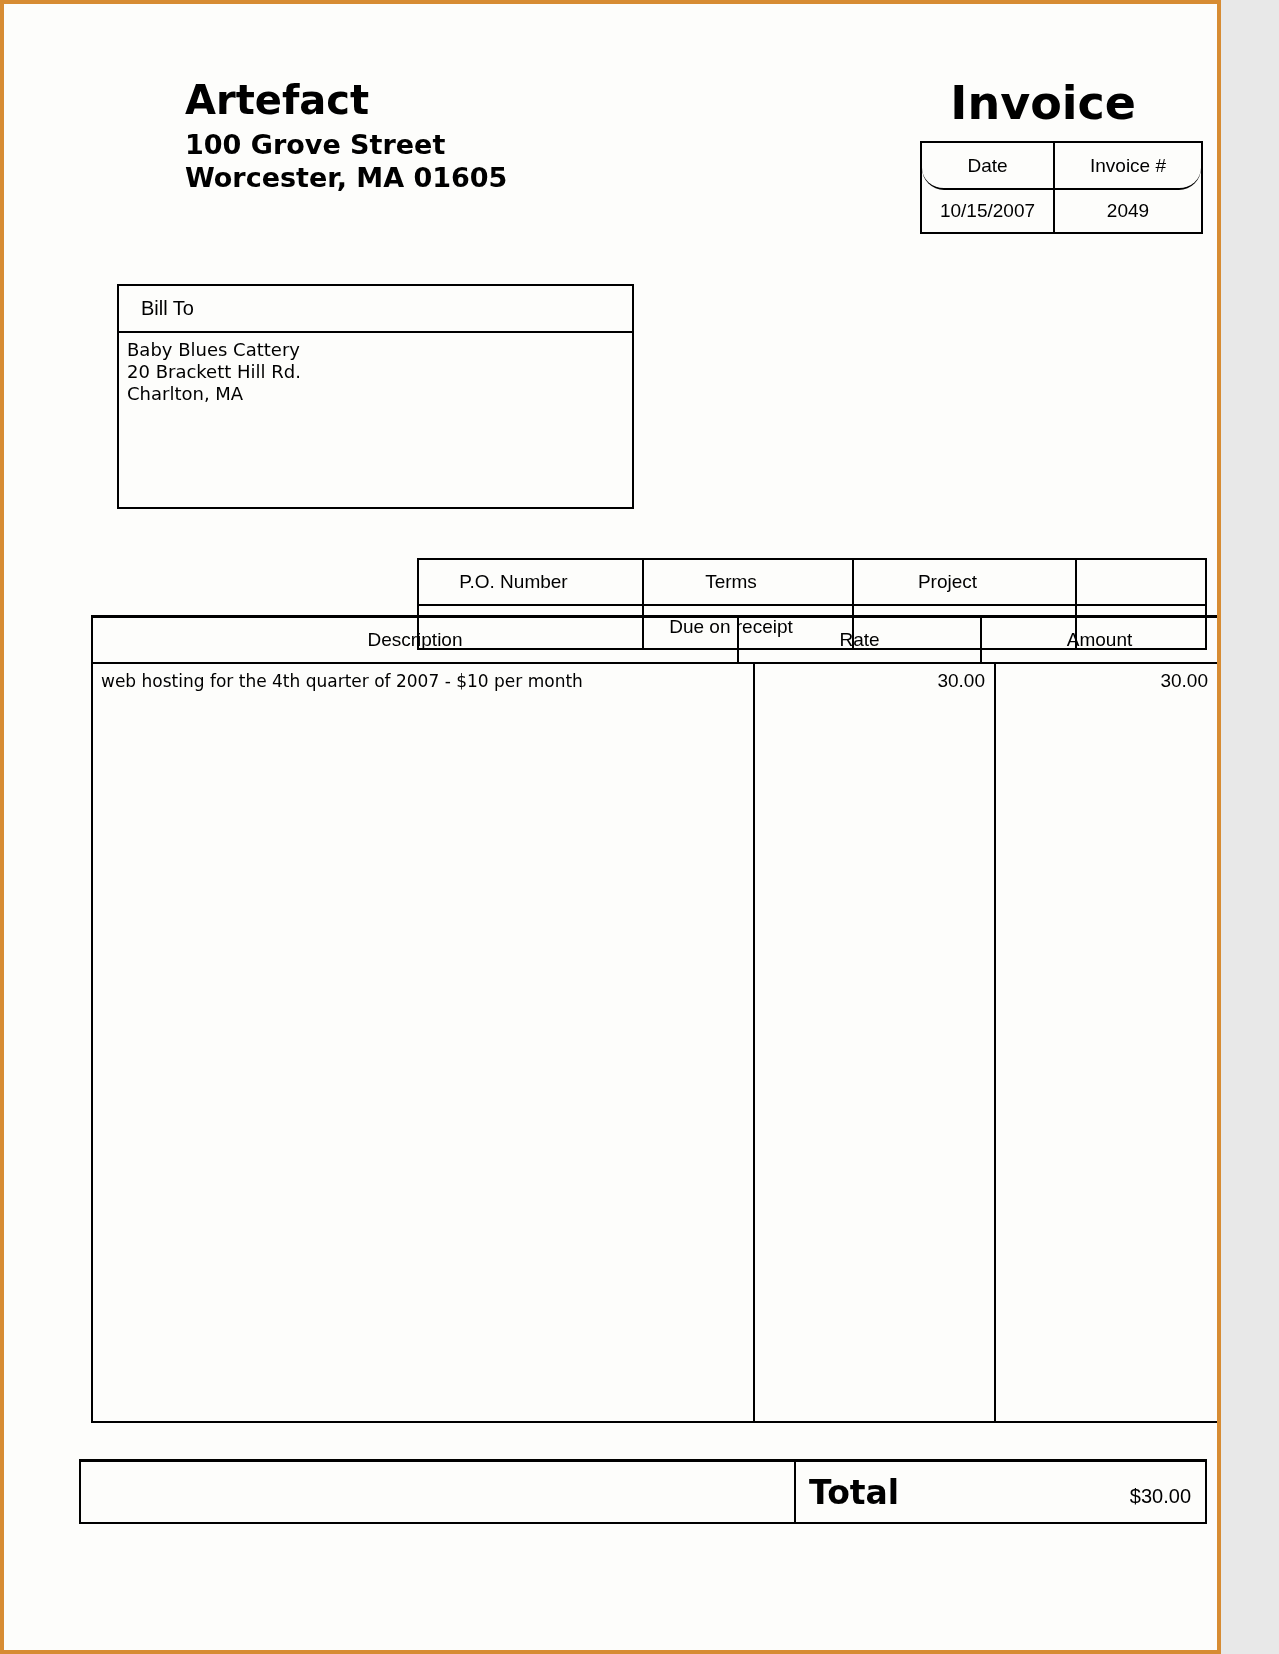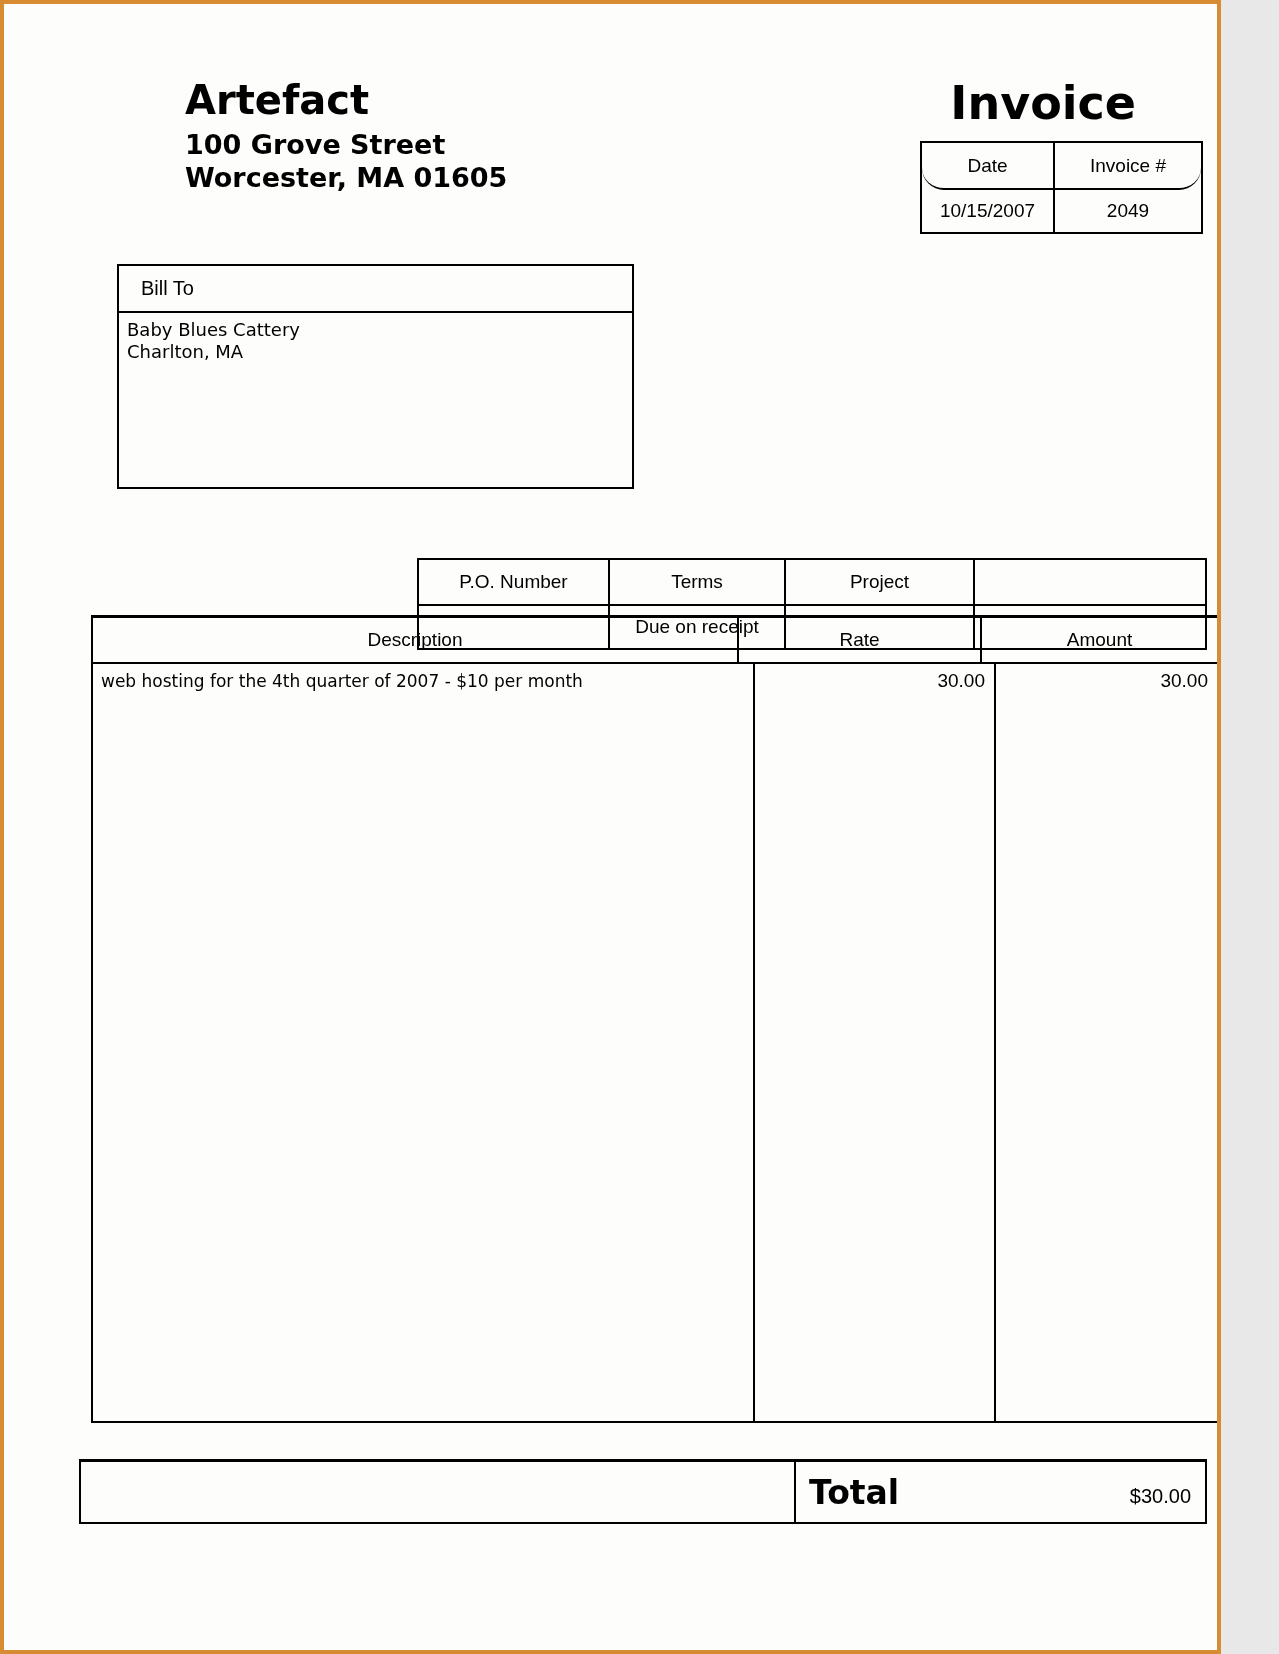--- a/index.html
+++ b/index.html
@@ -44,42 +44,42 @@
   }
   .meta-row { display: flex; flex: 1; }
   .meta-row.header { border-bottom: 2px solid #000; flex: 0 0 45px; border-radius: 22px; }
   .meta-cell {
     flex: 0 0 131px; display: flex; align-items: center; justify-content: center;
   }
   .meta-cell.right { flex: 1; border-left: 2px solid #000; }
 
   
   .billto {
-    left: 113px; top: 260px; width: 517px; height: 225px;
+    left: 113px; top: 280px; width: 517px; height: 225px;
     border: 2px solid #000; box-sizing: border-box;
     display: flex; flex-direction: column;
   }
   .billto-header {
     flex: 0 0 45px; border-bottom: 2px solid #000;
     display: flex; align-items: center;
     padding-left: 22px; font-size: 20px;
   }
   .billto-body {
     padding: 6px 8px;
     font-family: "DejaVu Sans", sans-serif;
     font-size: 18px; line-height: 22px;
   }
 
   
   .po-table {
     left: 413px; top: 554px; width: 790px; height: 92px;
     border: 2px solid #000; box-sizing: border-box;
     display: flex; flex-direction: column; font-size: 19px;
   }
-  .po-row { display: flex; flex: 1; }
+  .po-row { display: flex; flex: 1; gap: 34px; }
   .po-row.header { border-bottom: 2px solid #000; flex: 0 0 44px; }
   .po-cell { display: flex; align-items: center; justify-content: center; }
   .po-cell.c1 { flex: 0 0 189px; }
   .po-cell.c2 { flex: 0 0 174px; border-left: 2px solid #000; }
   .po-cell.c3 { flex: 0 0 187px; border-left: 2px solid #000; }
   .po-cell.c4 { flex: 1; border-left: 2px solid #000; }
 
   
   .items-table {
     left: 75px; top: 611px; width: 1128px; height: 808px;
@@ -136,20 +136,21 @@
     <div class="meta-row">
       <div class="meta-cell">10/15/2007</div>
       <div class="meta-cell right">2049</div>
     </div>
   </div>
 
   <div class="abs billto">
     <div class="billto-header">Bill To</div>
     <div class="billto-body">
       <div>Baby Blues Cattery</div>
+      <div>20 Brackett Hill Rd.</div>
       <div>Charlton, MA</div>
     </div>
   </div>
 
   <div class="abs po-table">
     <div class="po-row header">
       <div class="po-cell c1">P.O. Number</div>
       <div class="po-cell c2">Terms</div>
       <div class="po-cell c3">Project</div>
       <div class="po-cell c4"></div>

